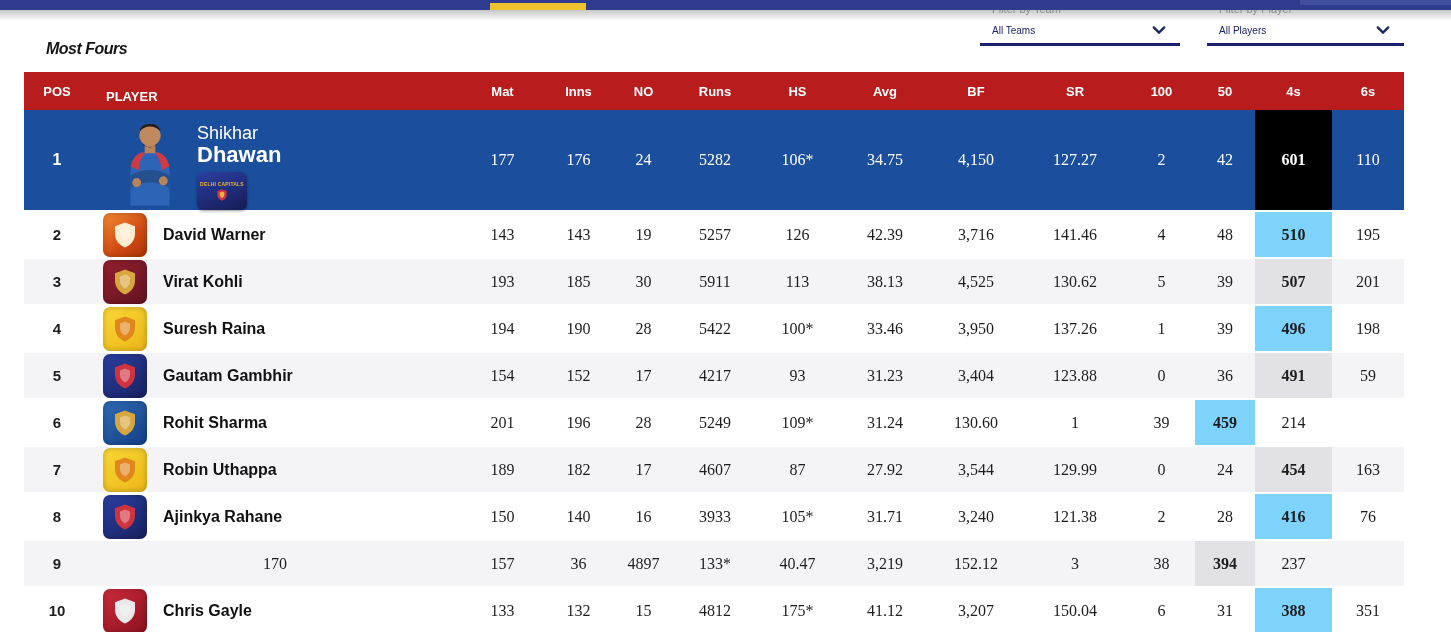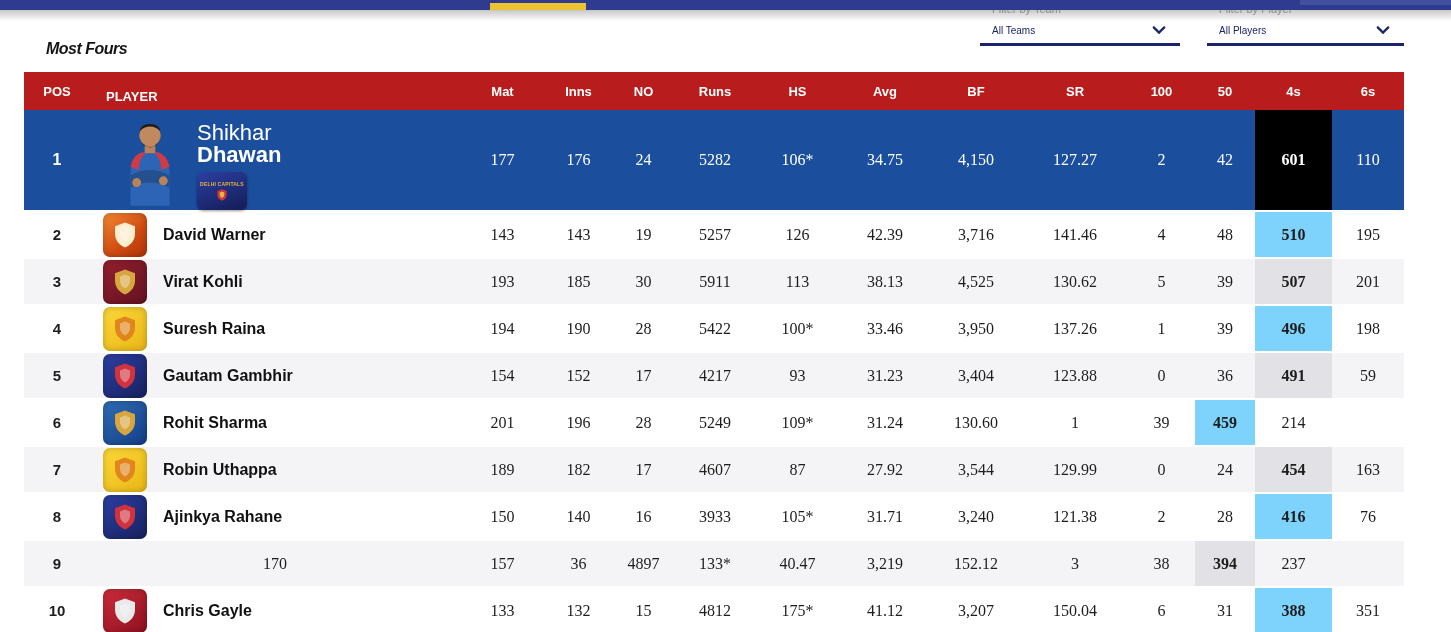--- a/index.html
+++ b/index.html
@@ -54,21 +54,21 @@
   .logo-rcb { background:linear-gradient(140deg,#93202f,#641220); color:#d8a63e; }
   .logo-csk { background:linear-gradient(140deg,#fbd838,#eab616); color:#e0861c; }
   .logo-dc  { background:linear-gradient(140deg,#2c3fa3,#17215f); color:#cf3340; }
   .logo-mi  { background:linear-gradient(140deg,#2f6cb4,#143e88); color:#d8a63e; }
   .logo-pbks{ background:linear-gradient(140deg,#cd2b3a,#8d1120); color:#e9e9ea; }
   .pname { font-weight:bold; font-size:16px; color:#111; }
   
   .featured-player { position:relative; }
   .photo { position:absolute; left:28px; bottom:0; }
   .fp-names { position:absolute; left:107px; top:13px; }
-  .fname { display:block; font-size:22px; color:#fff; line-height:20px; }
+  .fname { display:block; font-size:18px; color:#fff; line-height:20px; }
   .lname { display:block; font-size:22px; font-weight:bold; color:#fff; line-height:24px; }
   .dc-badge { margin-top:5px; width:50px; height:38px; border-radius:6px;
     background:linear-gradient(160deg,#2c3fa3,#141c55); display:flex; flex-direction:column;
     align-items:center; justify-content:center; gap:1px; box-shadow:0 1px 3px rgba(0,0,0,.4); }
   .badge-text { font-size:5px; font-weight:bold; color:#e3b53e; letter-spacing:.2px; white-space:nowrap; }
 </style>
 </head>
 <body>
 
 <div class="topbar">

